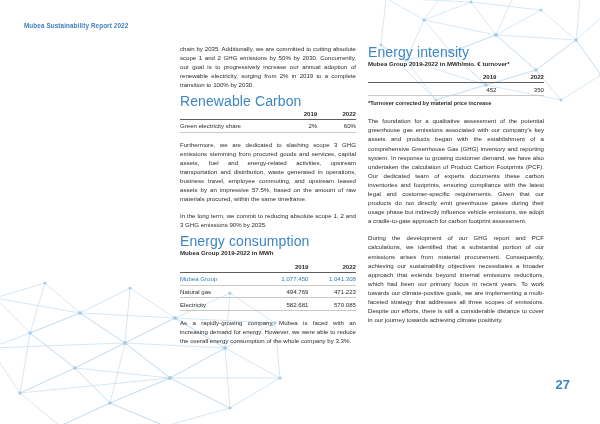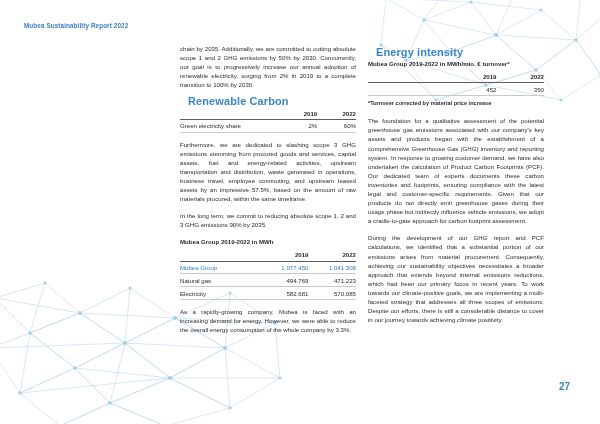--- a/index.html
+++ b/index.html
@@ -62,23 +62,23 @@
 
   p.body {
     margin: 0 0 8px 0;
     text-align: justify;
     text-justify: inter-word;
     hyphens: none;
   }
   p.body:last-child { margin-bottom: 0; }
 
   h2.section {
-    margin: 4px 0 2px 8px;
-    font-size: 11px;
-    font-weight: bold;
+    margin: 4px 0 2px 0;
+    font-size: 14px;
+    font-weight: normal;
     color: #3d86c6;
     letter-spacing: 0.1px;
   }
   .section-sub {
     margin: 0 0 4px 0;
     font-size: 6.1px;
     color: #2b2b2b;
     font-weight: bold;
   }
   table.data {
@@ -117,21 +117,21 @@
   .footnote {
     font-size: 5.6px;
     font-weight: bold;
     color: #2b2b2b;
     margin: -4px 0 8px 0;
   }
   .page-number {
     position: absolute;
     right: 30px;
     bottom: 32px;
-    font-size: 10px;
+    font-size: 13px;
     font-weight: bold;
     color: #3d86c6;
   }
 </style>
 </head>
 <body>
 
 <div class="page">
 
   <svg class="deco deco-topright" viewBox="0 0 230 120" preserveAspectRatio="none">
@@ -241,20 +241,21 @@
           <td>2%</td>
           <td>60%</td>
         </tr>
       </tbody>
     </table>
 
     <p class="body">Furthermore, we are dedicated to slashing scope 3 GHG emissions stemming from procured goods and services, capital assets, fuel and energy-related activities, upstream transportation and distribution, waste generated in operations, business travel, employee commuting, and upstream leased assets by an impressive 57.5%, based on the amount of raw materials procured, within the same timeframe.</p>
 
     <p class="body">In the long term, we commit to reducing absolute scope 1, 2 and 3 GHG emissions 90% by 2035.</p>
 
+    <h2 class="section">Energy consumption</h2>
     <div class="section-sub">Mubea Group 2019-2022 in MWh</div>
 
     <table class="data">
       <thead>
         <tr>
           <th class="colhead-blank" style="width:46%"></th>
           <th style="width:27%">2019</th>
           <th style="width:27%">2022</th>
         </tr>
       </thead>

